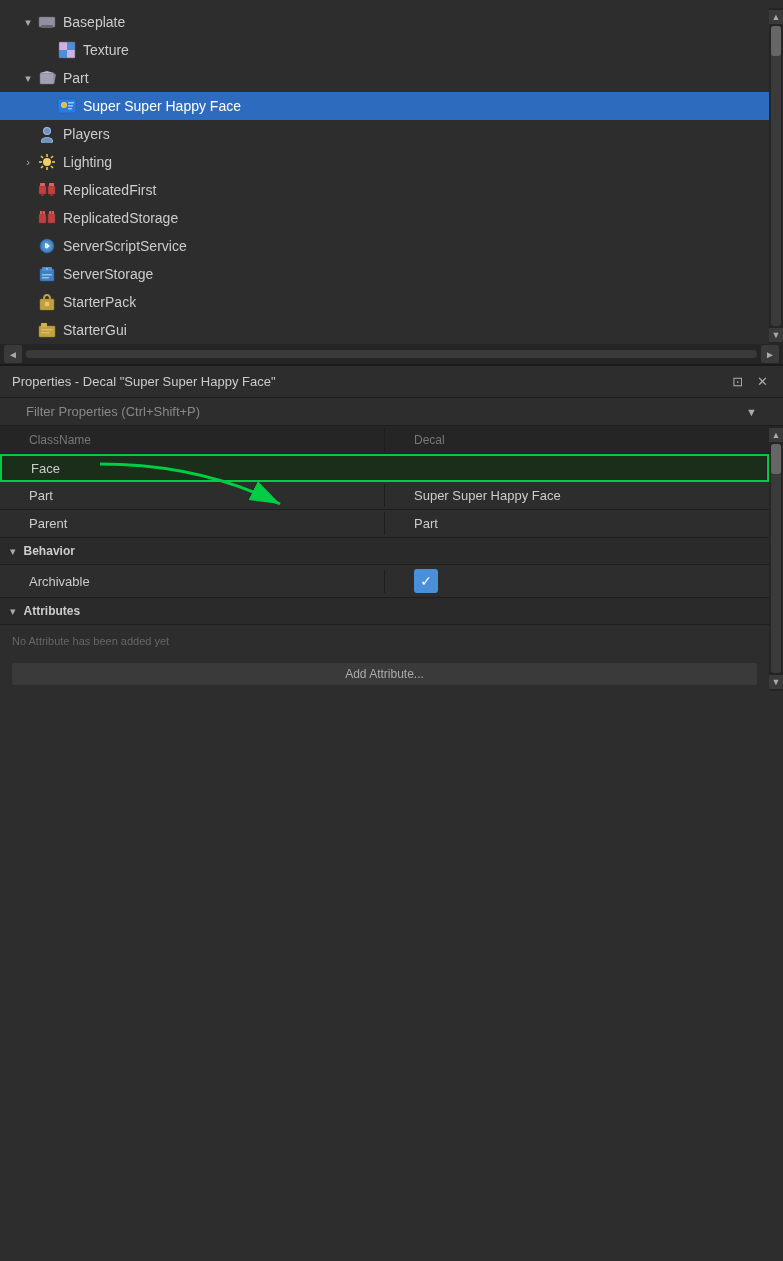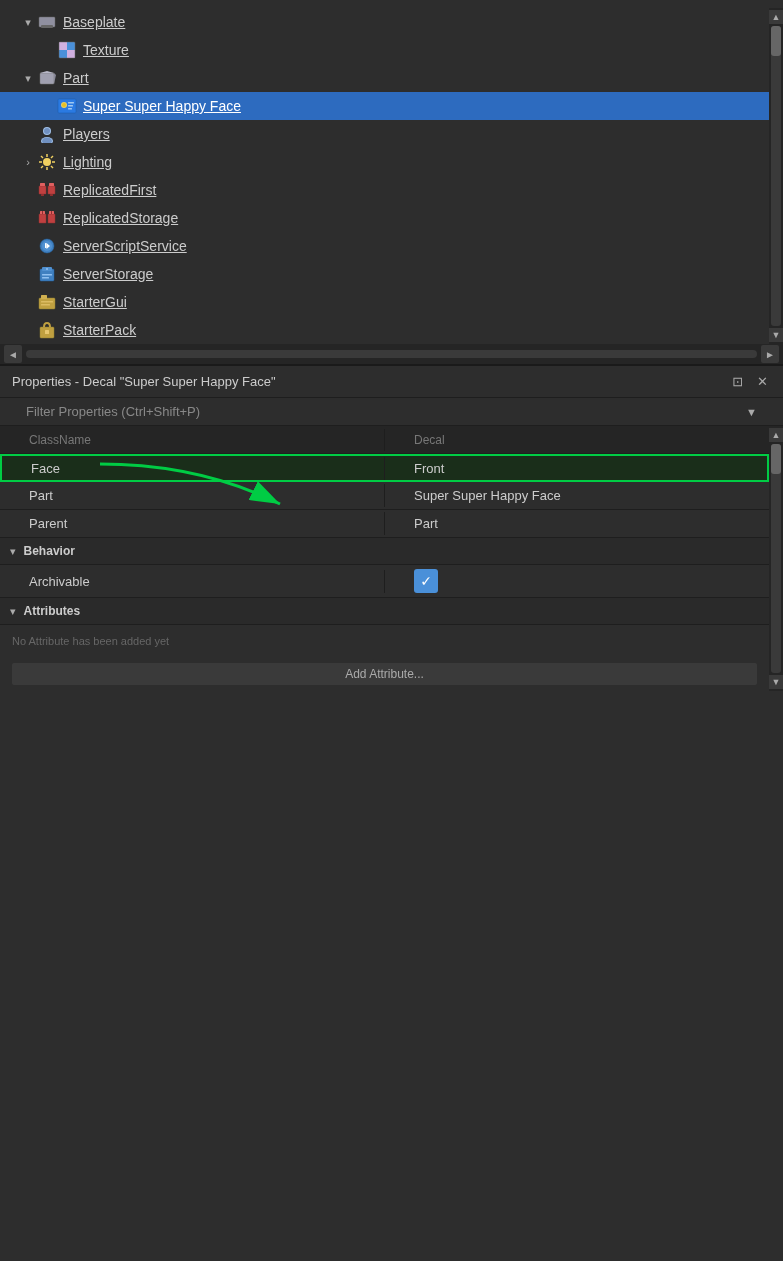--- a/index.html
+++ b/index.html
@@ -56,21 +56,20 @@
       flex-shrink: 0;
       margin-right: 5px;
       display: flex;
       align-items: center;
       justify-content: center;
       font-size: 14px;
     }
 
     .item-label {
       flex: 1;
-      text-decoration: underline;
     }
     .hscrollbar {
       height: 20px;
       background: #252525;
       display: flex;
       align-items: center;
       justify-content: space-between;
       padding: 0 4px;
     }
     .hscrollbar-btn {
@@ -445,39 +444,39 @@
             <rect x="4" y="12" width="7" height="1.5" rx="0.5" fill="#90c0f0"></rect>
           </svg>
         </span>
         <span class="item-label">ServerStorage</span>
       </div>
 
       <div class="tree-item indent-1">
         <span class="chevron-spacer"></span>
         <span class="icon">
           <svg width="18" height="18" viewBox="0 0 18 18">
+            <rect x="2" y="6" width="14" height="11" rx="1" fill="#c0a040" stroke="#908030" stroke-width="0.5"></rect>
+            <path d="M6,6 Q6,2 9,2 Q12,2 12,6" fill="none" stroke="#c0a040" stroke-width="2"></path>
+            <rect x="7" y="9" width="4" height="4" rx="0.5" fill="#e8c870"></rect>
+          </svg>
+        </span>
+        <span class="item-label">StarterPack</span>
+      </div>
+
+      <div class="tree-item indent-1">
+        <span class="chevron-spacer"></span>
+        <span class="icon">
+          <svg width="18" height="18" viewBox="0 0 18 18">
             <rect x="1" y="5" width="16" height="11" rx="1" fill="#c0a040" stroke="#908030" stroke-width="0.5"></rect>
             <rect x="3" y="2" width="6" height="4" rx="0.5" fill="#d0b050"></rect>
             <rect x="3" y="8" width="12" height="1.5" rx="0.5" fill="#e8c870" opacity="0.7"></rect>
             <rect x="3" y="11" width="9" height="1.5" rx="0.5" fill="#e8c870" opacity="0.7"></rect>
           </svg>
         </span>
         <span class="item-label">StarterGui</span>
-      </div>
-
-      <div class="tree-item indent-1">
-        <span class="chevron-spacer"></span>
-        <span class="icon">
-          <svg width="18" height="18" viewBox="0 0 18 18">
-            <rect x="2" y="6" width="14" height="11" rx="1" fill="#c0a040" stroke="#908030" stroke-width="0.5"></rect>
-            <path d="M6,6 Q6,2 9,2 Q12,2 12,6" fill="none" stroke="#c0a040" stroke-width="2"></path>
-            <rect x="7" y="9" width="4" height="4" rx="0.5" fill="#e8c870"></rect>
-          </svg>
-        </span>
-        <span class="item-label">StarterPack</span>
       </div>
 
     </div>
 
     <div class="right-scrollbar">
       <div class="right-scrollbar-btn">▲</div>
       <div class="right-scrollbar-track">
         <div class="right-scrollbar-thumb"></div>
       </div>
       <div class="right-scrollbar-btn">▼</div>
@@ -518,21 +517,20 @@
         <defs>
           <marker id="arrowhead" markerWidth="10" markerHeight="7" refX="10" refY="3.5" orient="auto">
             <polygon points="0 0, 10 3.5, 0 7" fill="#00cc44"></polygon>
           </marker>
         </defs>
         <path d="M 100 10 Q 200 10 280 50" fill="none" stroke="#00cc44" stroke-width="3" marker-end="url(#arrowhead)"></path>
       </svg>
 
       <div class="props-row face-highlight-row">
         <div class="props-cell label">Face</div>
-        <div class="props-cell value">Front</div>
       </div>
 
       <div class="props-row">
         <div class="props-cell label">Part</div>
         <div class="props-cell value">Super Super Happy Face</div>
       </div>
 
       <div class="props-row">
         <div class="props-cell label">Parent</div>
         <div class="props-cell value">Part</div>

